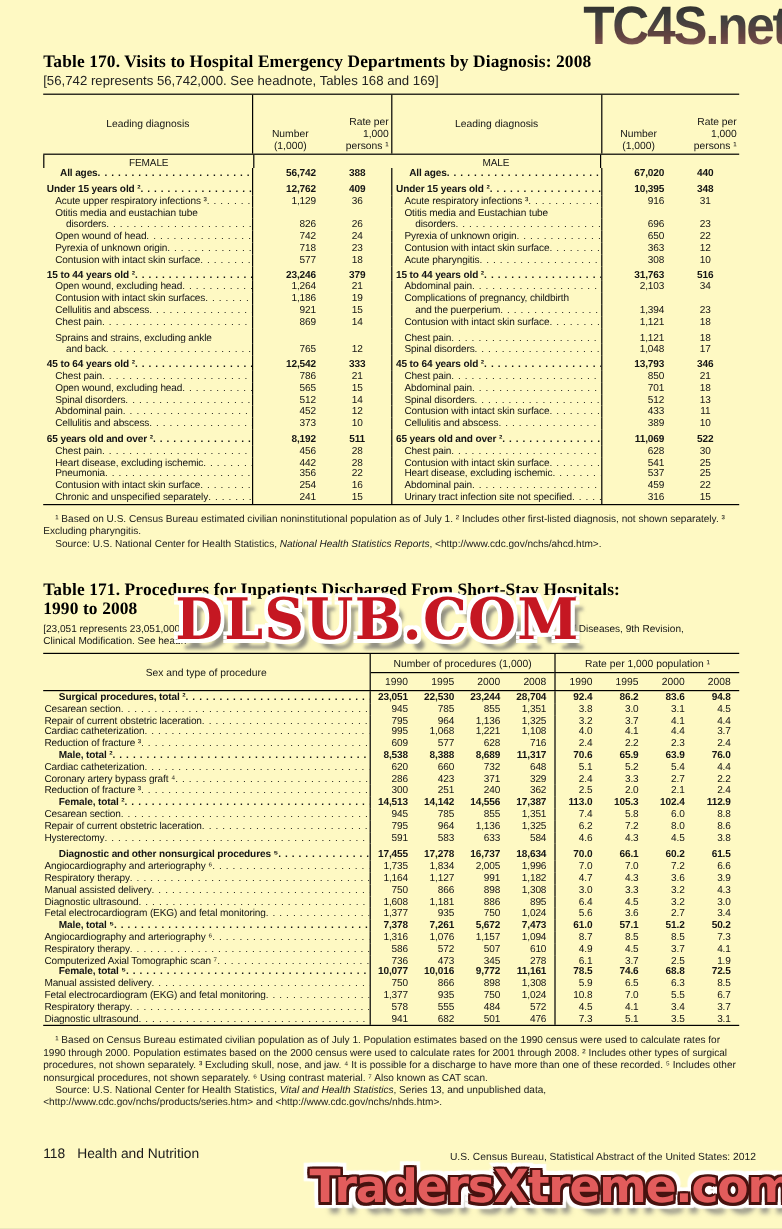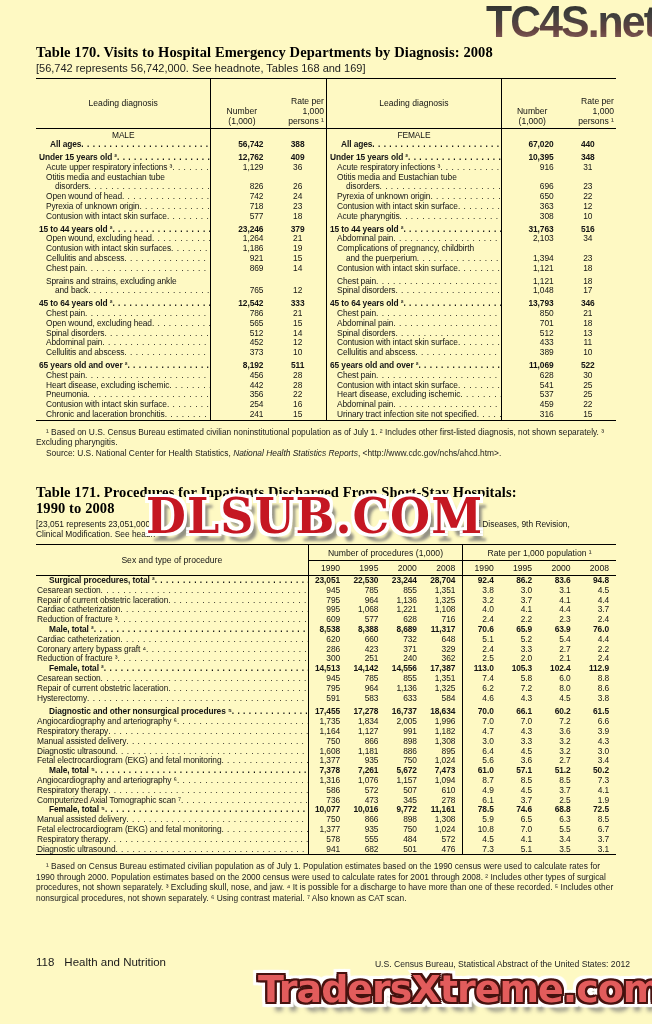--- a/index.html
+++ b/index.html
@@ -150,30 +150,30 @@
           </div>
           <div class="cell hrate">
             <span>Rate per</span>
             <span>1,000</span>
             <span>persons ¹</span>
           </div>
         </div>
       </div>
 
       <div class="r170 grp-row">
+        <div class="half right s-grp">
+          <div class="cell lab">
+              <span class="txt">FEMALE</span>
+            </div>
+          <div class="cell num"></div>
+          <div class="cell rate"></div>
+        </div>
         <div class="half left s-grp">
           <div class="cell lab">
               <span class="txt">MALE</span>
-            </div>
-          <div class="cell num"></div>
-          <div class="cell rate"></div>
-        </div>
-        <div class="half right s-grp">
-          <div class="cell lab">
-              <span class="txt">FEMALE</span>
             </div>
           <div class="cell num"></div>
           <div class="cell rate"></div>
         </div>
       </div>
 
       <div>
           <div class="r170">
             <div class="half left s-total">
               <div class="cell lab">
@@ -634,21 +634,21 @@
                 <span class="txt">Abdominal pain</span>
                 <span class="dots"></span>
               </div>
               <div class="cell num">459</div>
               <div class="cell rate">22</div>
             </div>
           </div>
           <div class="r170">
             <div class="half left s-item">
               <div class="cell lab">
-                <span class="txt">Chronic and laceration bronchitis</span>
+                <span class="txt">Chronic and unspecified separately</span>
                 <span class="dots"></span>
               </div>
               <div class="cell num">241</div>
               <div class="cell rate">15</div>
             </div>
             <div class="half right s-item">
               <div class="cell lab">
                 <span class="txt">Urinary tract infection site not specified</span>
                 <span class="dots"></span>
               </div>
@@ -1083,20 +1083,21 @@
             <div class="cell val rg-start">7.3</div>
             <div class="cell val">5.1</div>
             <div class="cell val">3.5</div>
             <div class="cell val">3.1</div>
           </div>
         </div>
     </div>
 
     <div class="fnblock">
       <div class="fn ind">¹ Based on Census Bureau estimated civilian population as of July 1. Population estimates based on the 1990 census were used to calculate rates for 1990 through 2000. Population estimates based on the 2000 census were used to calculate rates for 2001 through 2008. ² Includes other types of surgical procedures, not shown separately. ³ Excluding skull, nose, and jaw. ⁴ It is possible for a discharge to have more than one of these recorded. ⁵ Includes other nonsurgical procedures, not shown separately. ⁶ Using contrast material. ⁷ Also known as CAT scan.</div>
+      <div class="fn ind"><span>Source: U.S. National Center for Health Statistics, </span><i>Vital and Health Statistics</i><span>, Series 13, and unpublished data, &lt;http://www.cdc.gov/nchs/products/series.htm&gt; and &lt;http://www.cdc.gov/nchs/nhds.htm&gt;.</span></div>
     </div>
 
   </div>
 
   <div class="footer">
     <span class="pgnum">118</span><span>Health and Nutrition</span>
   </div>
   <div class="attrib">U.S. Census Bureau, Statistical Abstract of the United States: 2012</div>
 
   <div class="wm-top">TC4S.net</div>

